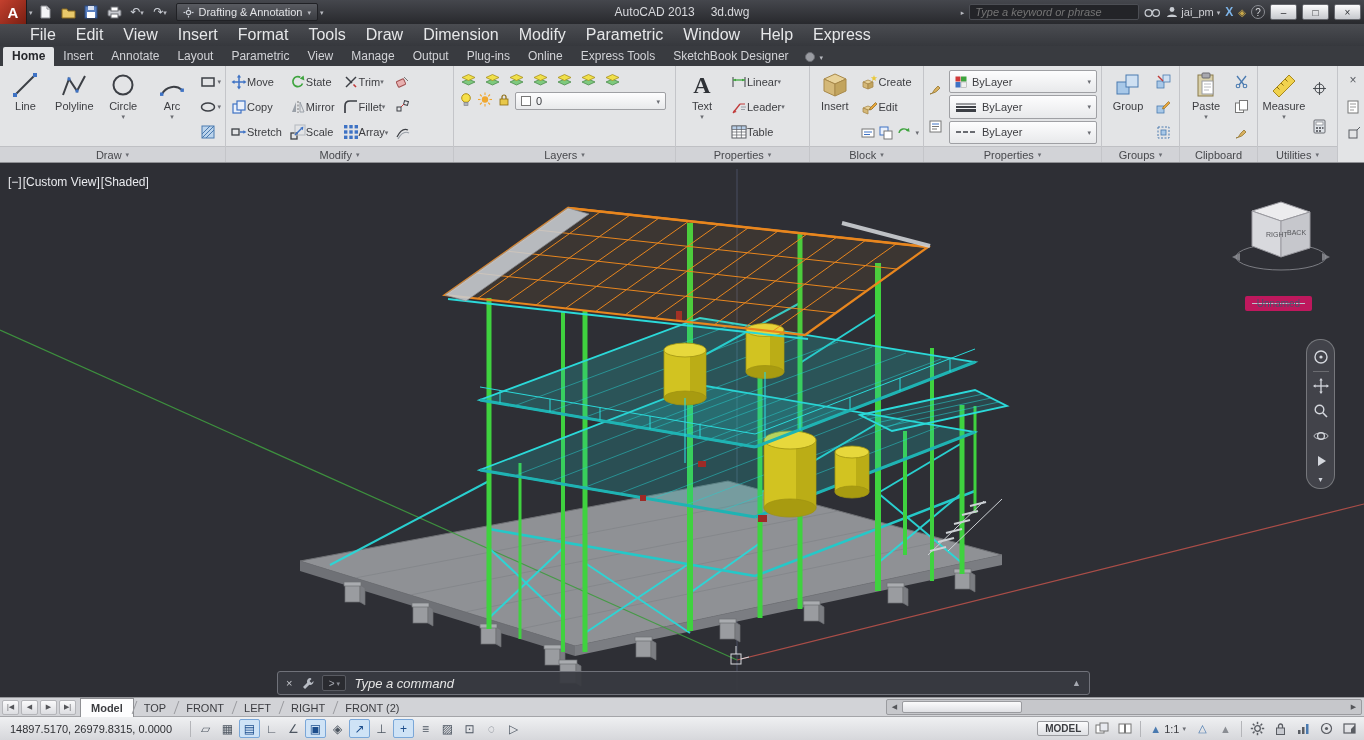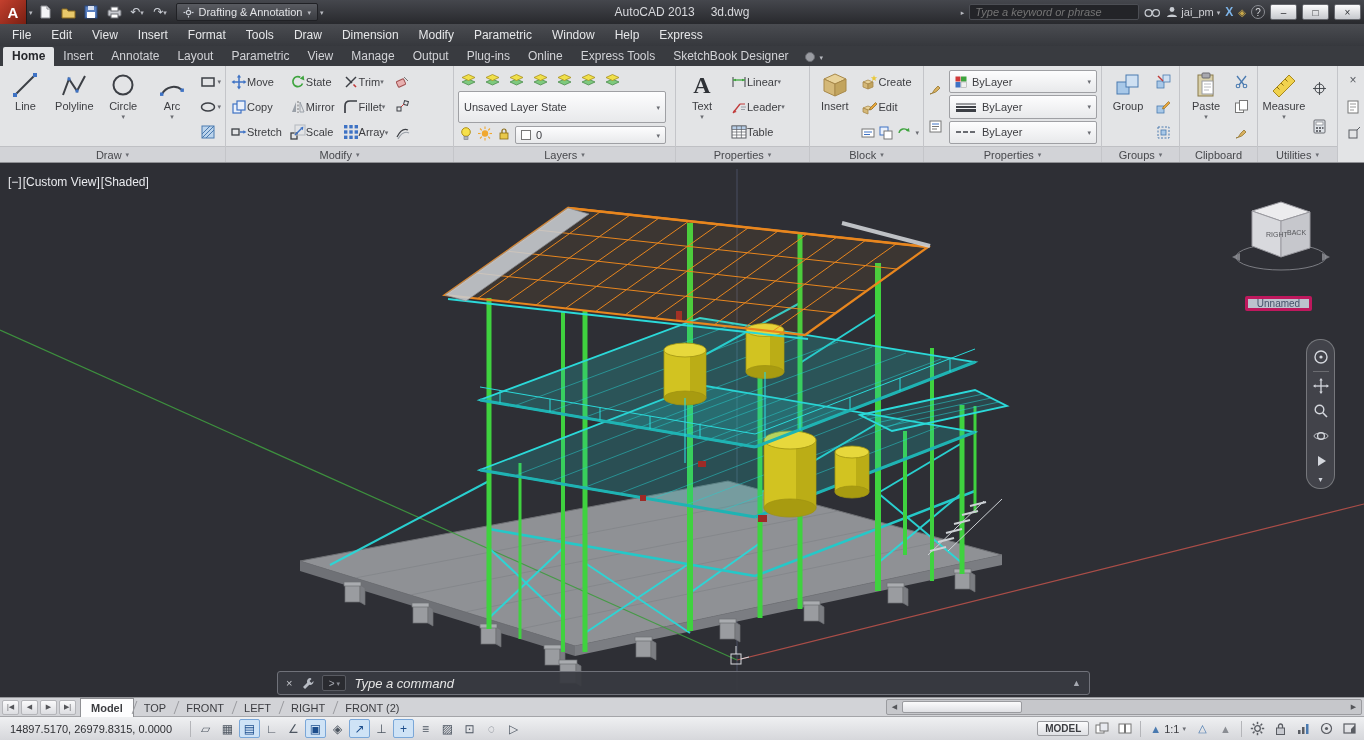--- a/index.html
+++ b/index.html
@@ -12,21 +12,21 @@
 .tb-btn{width:21px;height:20px;display:flex;align-items:center;justify-content:center;border-radius:2px;color:#cfd3da;font-size:12px}
 .workspace{height:18px;display:flex;align-items:center;gap:5px;background:linear-gradient(#595b61,#3a3c41);border:1px solid #202125;border-radius:2px;padding:0 6px;font-size:11px;margin-left:3px;color:#e2e3e6}
 .win-title{position:absolute;left:50%;transform:translateX(-50%);font-size:12px;color:#d8d9dd;display:flex;gap:16px}
 .tb-right{margin-left:auto;display:flex;align-items:center;gap:5px;padding-right:3px}
 .search{width:170px;height:16px;background:#232428;border:1px solid #4c4e54;border-radius:2px;color:#9a9ca2;font-size:11px;font-style:italic;padding:0 5px;outline:none}
 .user{display:flex;align-items:center;gap:3px;font-size:11px;color:#cfd0d4}
 .winbtn{width:27px;height:16px;background:linear-gradient(#fbfbfc,#c6c8cd);border:1px solid #66686e;border-radius:2px;color:#303236;font-size:10px;display:flex;align-items:center;justify-content:center}
 .dda{font-size:7px;color:#6a6c72;line-height:7px}
 .titlebar .dda,.menubar .dda{color:#b8bac0}
 
-.menubar{height:22px;background:linear-gradient(#4a4c51,#36383d);display:flex;align-items:flex-start;color:#e6e7e9;font-size:12px;padding-left:2px;flex:none}
+.menubar{height:22px;background:linear-gradient(#4a4c51,#36383d);display:flex;align-items:flex-start;color:#e6e7e9;font-size:16px;padding-left:20px;flex:none}
 .menu-item{padding:0 10px;line-height:22px}
 
 .ribbon-tabs{height:20px;background:#393b40;display:flex;align-items:flex-end;padding-left:3px;color:#d2d3d7;font-size:12px;flex:none}
 .rtabs{display:flex;align-items:flex-end}
 .rtab{padding:2px 9px 3px;white-space:nowrap}
 .rtab.active{background:#e3e4e6;color:#26272b;border-radius:2px 2px 0 0;font-weight:bold}
 .rtab-extras{display:flex;align-items:center;gap:4px;margin-left:6px;padding-bottom:3px}
 .ribbon-body{height:97px;background:#e3e4e6;display:flex;border-bottom:1px solid #8f9094;flex:none;overflow:hidden}
 .rpanel{display:flex;flex-direction:column;border-right:1px solid #c4c5c9;flex:none}
 .rp-content{flex:1;display:flex;align-items:stretch;padding:2px 2px 0 2px;gap:2px}
@@ -38,21 +38,21 @@
 .mini{display:flex;align-items:center;gap:2px;padding:0 2px;height:24px}
 .layers-main{display:flex;flex-direction:column;gap:2px;padding:1px 2px;width:212px}
 .lay-row{display:flex;gap:3px;align-items:center;height:20px}
 .dropdown{height:18px;border:1px solid #9fa0a4;background:linear-gradient(#fdfdfe,#e8e9eb);display:flex;align-items:center;font-size:11px;color:#3c3d41;padding:0 5px;gap:5px;border-radius:2px;flex:1}
 .dropdown .sp{flex:1}
 .prop-main{display:flex;flex-direction:column;gap:2px;padding:2px;width:152px}
 
 .viewport{position:relative;flex:1;background:#2e2f35;overflow:hidden}
 .viewport svg.canvas{position:absolute;left:0;top:0}
 .vp-controls{position:absolute;top:12px;left:8px;font-size:12px;color:#e9eaee;display:flex;gap:1px}
-.pill{position:absolute;left:1245px;top:133px;width:67px;height:15px;background:#bcc2cd;border:3px solid #be185d;border-radius:2px;font-size:10px;color:#46536a;display:flex;align-items:center;justify-content:center}
+.pill{position:absolute;left:1245px;top:133px;width:67px;height:15px;background:#bcc2cd;border:7px solid #be185d;border-radius:2px;font-size:10px;color:#46536a;display:flex;align-items:center;justify-content:center}
 .navbar{position:absolute;left:1306px;top:176px;width:29px;border:1px solid rgba(255,255,255,.28);background:rgba(200,205,215,.13);border-radius:14px;display:flex;flex-direction:column;align-items:center;padding:6px 0 4px;gap:3px}
 .nav-btn{width:22px;height:22px;display:flex;align-items:center;justify-content:center}
 .nav-sep{width:16px;height:1px;background:rgba(255,255,255,.22)}
 .nav-chev{color:#cfd3da;font-size:8px}
 .cmdbar{position:absolute;left:277px;top:508px;width:813px;height:24px;background:rgba(56,58,65,.94);border:1px solid #70727a;border-radius:3px;display:flex;align-items:center;padding:0 8px;gap:8px}
 .cmd-x{color:#c6c8cd;font-size:11px}
 .cmd-box{width:24px;height:16px;background:#2a2b30;border:1px solid #595b62;border-radius:2px;color:#a7aab2;font-size:10px;display:flex;align-items:center;justify-content:center;gap:2px}
 .cmd-text{font-size:13px;font-style:italic;color:#e5e5e5}
 .cmd-up{margin-left:auto;color:#a7aab2;font-size:9px}
 
@@ -435,25 +435,20 @@
                   <polygon points="2,6.5 8.5,3.5 15,6.5 8.5,9.5" fill="#f0e04a" stroke="#a8901a" stroke-width="0.8"></polygon>
                 </svg>
               </div>
               <div class="mini" style="height:20px">
                 <svg width="17" height="16">
                   <polygon points="2,11 8.5,8 15,11 8.5,14" fill="#7ec97e" stroke="#4a8a4a" stroke-width="0.8"></polygon>
                   <polygon points="2,6.5 8.5,3.5 15,6.5 8.5,9.5" fill="#f0e04a" stroke="#a8901a" stroke-width="0.8"></polygon>
                 </svg>
               </div>
             </div>
-          <div class="dropdown">
-            <span>Unsaved Layer State</span>
-              <span class="sp"></span>
-              <span class="dda">▾</span>
-          </div>
           <div class="lay-row">
             <span><svg width="16" height="15">
                   <circle cx="8" cy="6" r="4.3" fill="#f6e04a" stroke="#b09018"></circle>
                   <rect x="6" y="10.5" width="4" height="3" fill="#b0b2b8" stroke="#7a7c82" stroke-width="0.6"></rect>
                 </svg></span>
             <span><svg width="16" height="15">
                   <circle cx="8" cy="7.5" r="3.2" fill="#f0a830"></circle>
                   <g stroke="#f0a830" stroke-width="1.1">
                     <line x1="8" y1="0.5" x2="8" y2="3"></line>
                     <line x1="8" y1="12" x2="8" y2="14.5"></line>

